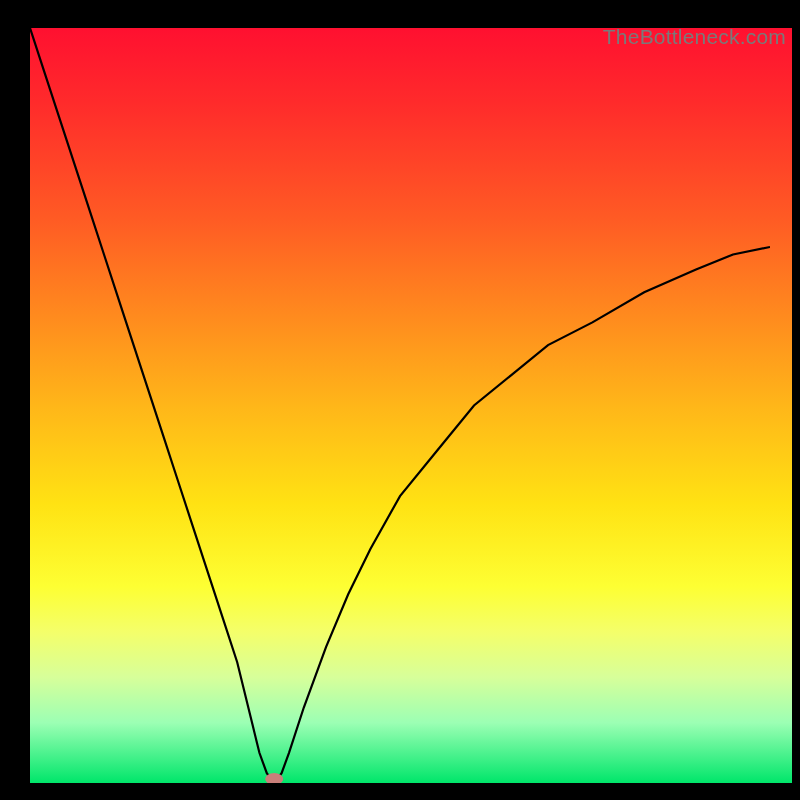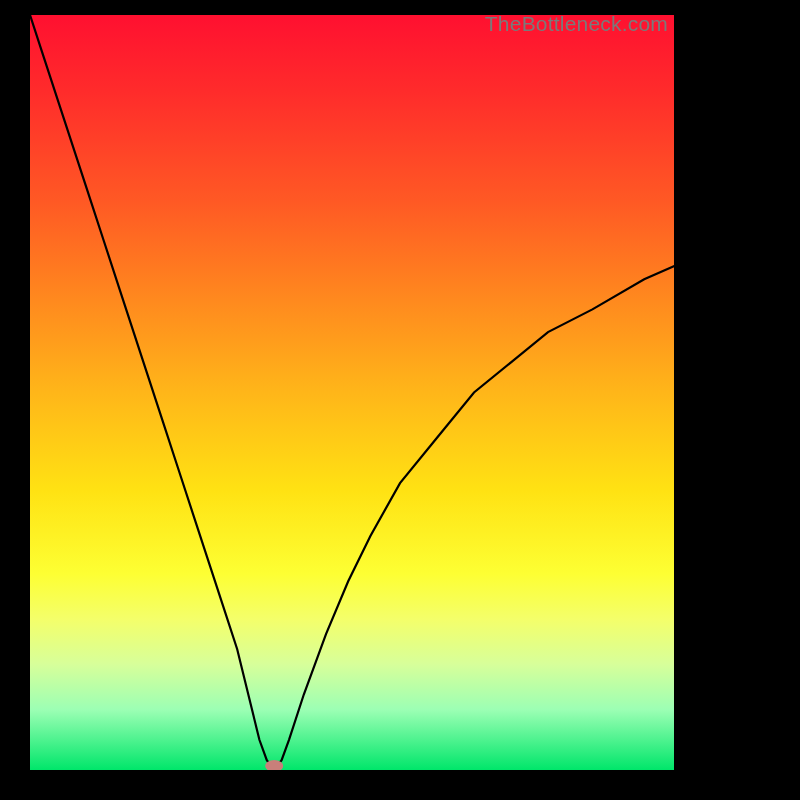--- a/index.html
+++ b/index.html
@@ -1,17 +1,17 @@
 <!DOCTYPE html>
 <html><head>
 <meta charset="utf-8">
 <style>
   html,body{margin:0;padding:0;width:800px;height:800px;background:#000;overflow:hidden;font-family:Arial,Helvetica,sans-serif}
   .frame{position:absolute;left:0;top:0;width:800px;height:800px;background:#000}
-  .plot{position:absolute;left:30px;top:15px;width:644px;height:755px;
+  .plot{position:absolute;left:30px;top:28px;width:762px;height:755px;
         background:linear-gradient(to bottom,
           #ff1030 0%,
           #ff2b2b 10%,
           #ff5a24 25%,
           #ff8a1e 38%,
           #ffb619 50%,
           #ffe213 63%,
           #fdff33 74%,
           #f4ff6a 80%,
           #d7ff9a 86%,

